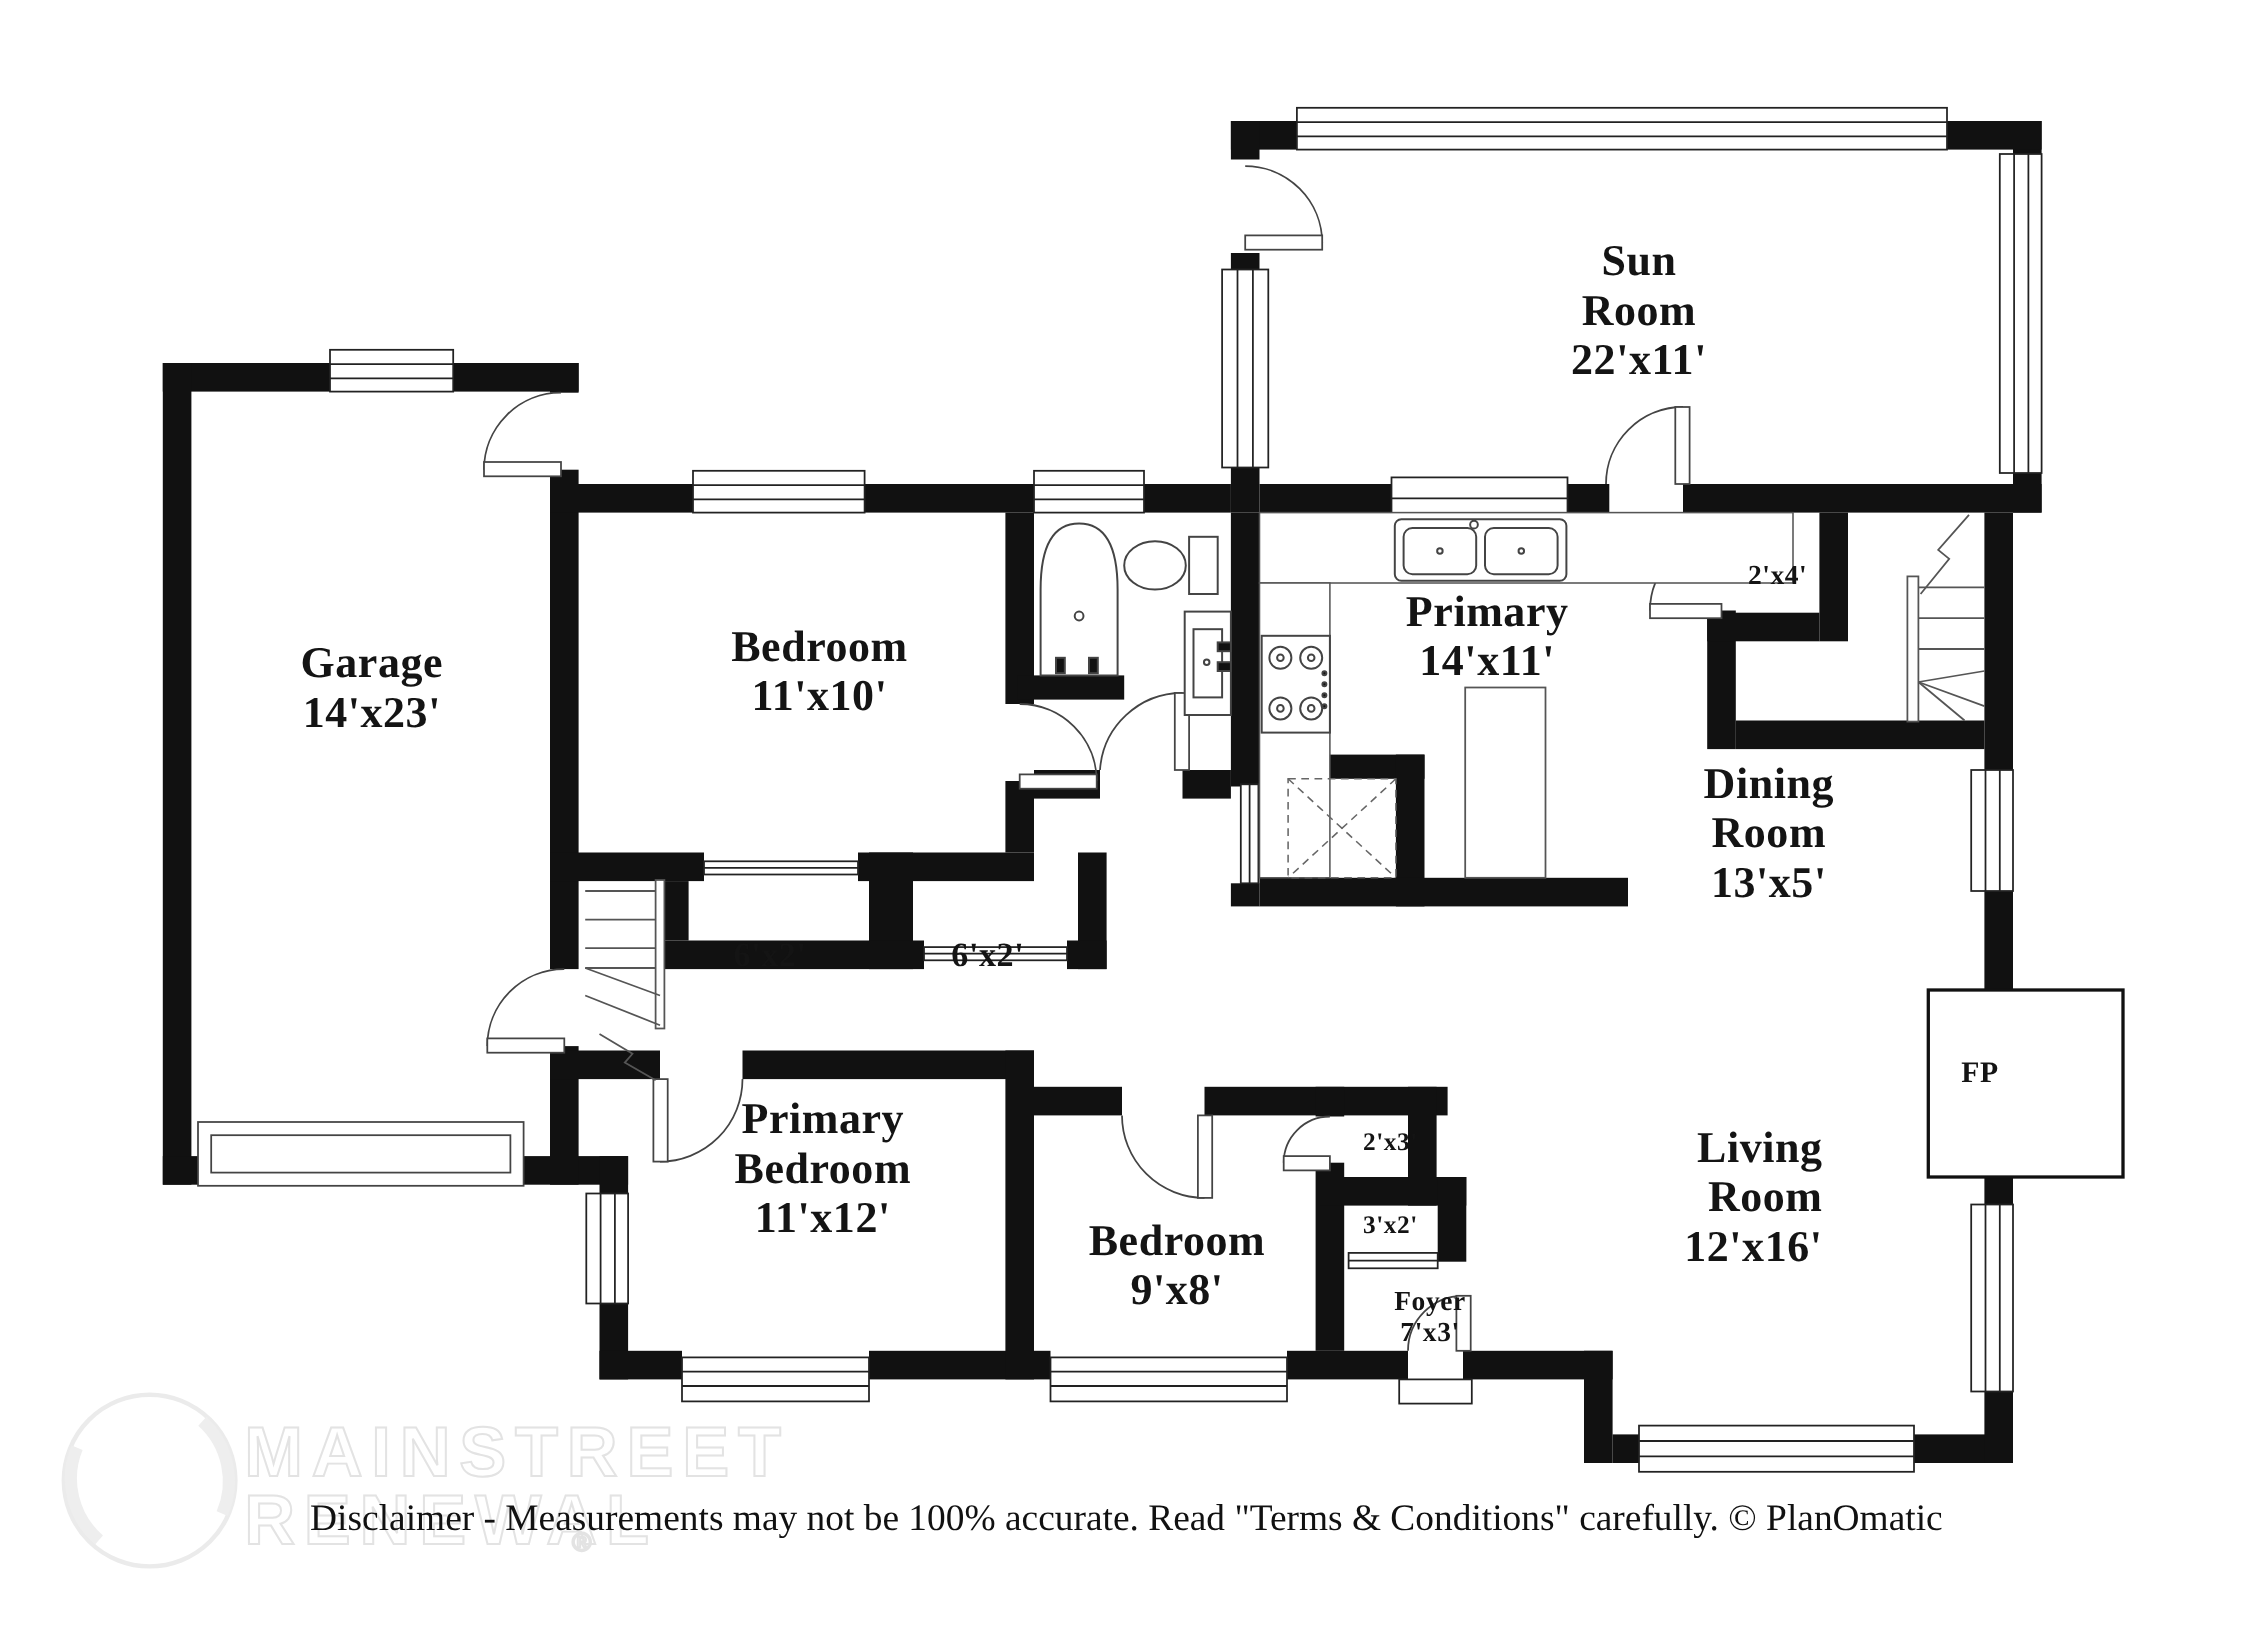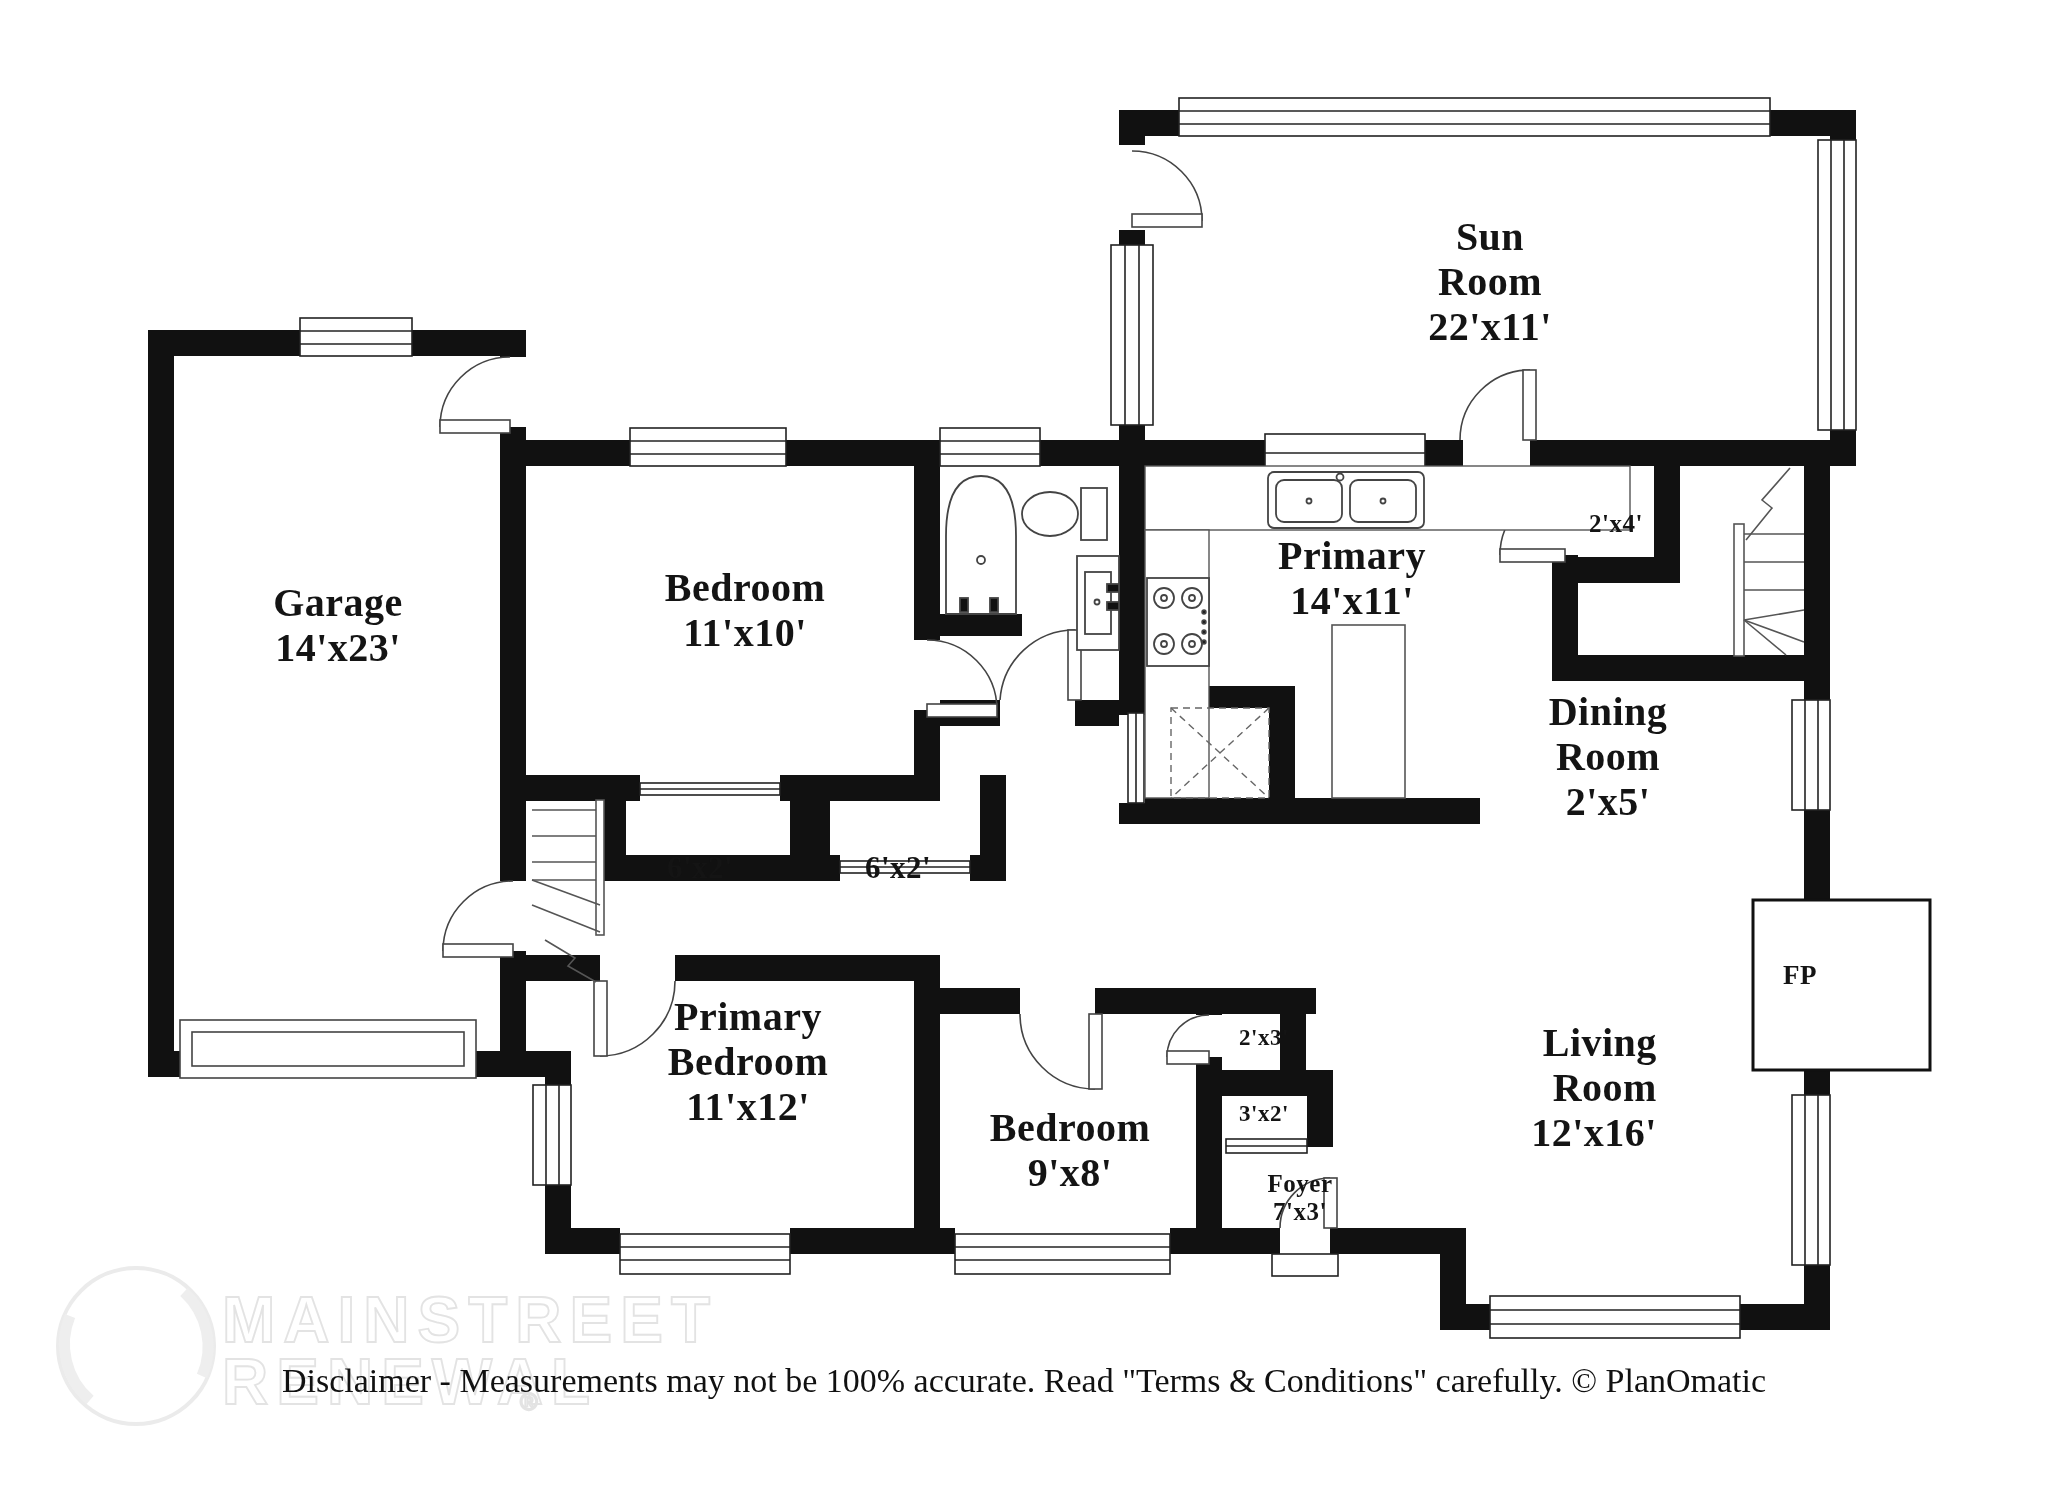--- a/index.html
+++ b/index.html
@@ -357,21 +357,21 @@
     <span>Room</span>
     <span>22'x11'</span>
   </div>
   <div class="room-label fs-lg" style="left:1352px; top:578px;">
     <span>Primary</span>
     <span>14'x11'</span>
   </div>
   <div class="room-label fs-lg" style="left:1608px; top:757px;">
     <span>Dining</span>
     <span>Room</span>
-    <span>2'x5'</span>
+    <span>13'x5'</span>
   </div>
   <div class="room-label fs-lg" style="left:1594px; top:1088px;text-align:right;">
     <span>Living</span>
     <span>Room</span>
     <span>12'x16'</span>
   </div>
   <div class="room-label fs-lg" style="left:748px; top:1062px;">
     <span>Primary</span>
     <span>Bedroom</span>
     <span>11'x12'</span>

